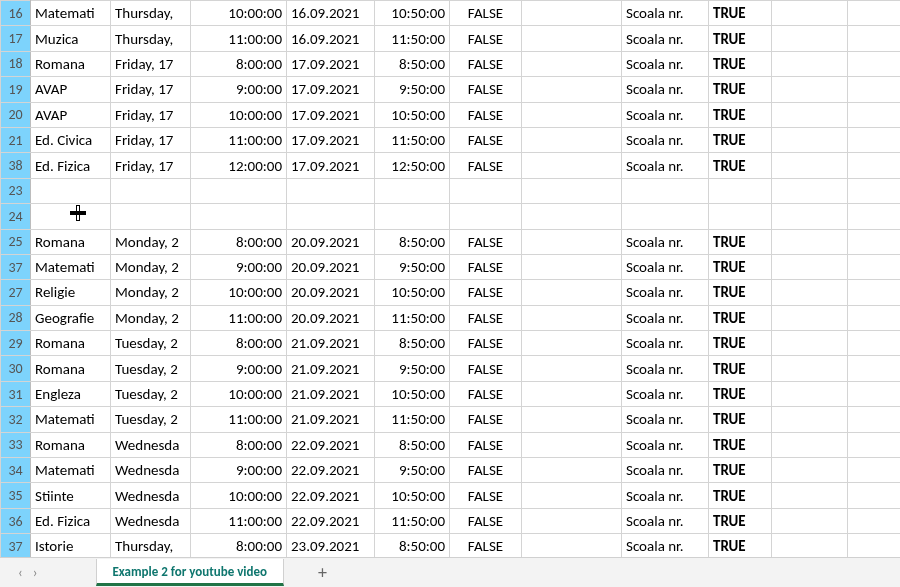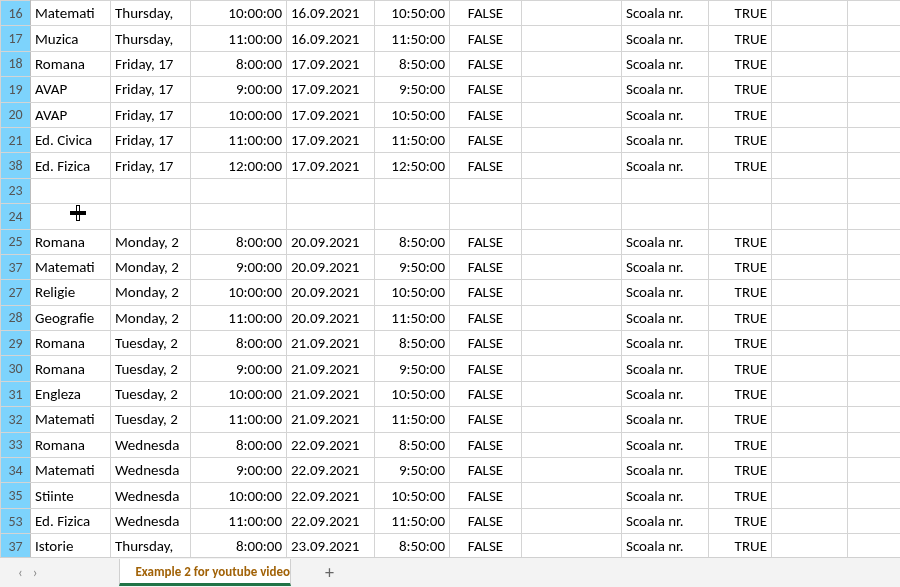--- a/index.html
+++ b/index.html
@@ -40,21 +40,21 @@
     border-right: 1px solid #bcbcbc;
   }
   .colA { width: 80px; }
   .colB { width: 80px; }
   .colC { width: 96px; text-align: right; }
   .colD { width: 88px; }
   .colE { width: 75px; text-align: right; }
   .colF { width: 72px; text-align: center; }
   .colG { width: 100px; }
   .colH { width: 87px; }
-  .colI { width: 63px; text-align: right; }
+  .colI { width: 63px; text-align: left; font-weight: bold; }
   .colJ { width: 76px; }
   .colK { width: 76px; }
   .cursor {
     position: absolute;
     width: 16px;
     height: 16px;
     left: 70px;
     top: 205px;
     pointer-events: none;
   }
@@ -94,28 +94,28 @@
     font-size: 13px;
   }
   .tabnav {
     display: flex;
     gap: 10px;
     padding: 0 18px;
     color: #888;
   }
   .tabnav span { cursor: default; font-size: 14px; }
   .tab {
-    padding: 5px 0 4px 16px;
+    padding: 5px 16px 4px 16px;
     background: #fff;
     border: 1px solid #d0d0d0;
     border-bottom: 3px solid #217346;
     border-top: none;
     font-weight: bold;
-    color: #a16207;
-    margin-left: 63px;
+    color: #0f766e;
+    margin-left: 40px;
   }
   .tabadd {
     margin-left: 24px;
     font-size: 18px;
     color: #666;
     padding: 0 10px;
   }
 </style>
 </head>
 <body>
@@ -397,21 +397,21 @@
           <td class="colD">22.09.2021</td>
           <td class="colE">10:50:00</td>
           <td class="colF">FALSE</td>
           <td class="colG"></td>
           <td class="colH">Scoala nr.</td>
           <td class="colI">TRUE</td>
           <td class="colJ"></td>
           <td class="colK"></td>
         </tr>
         <tr>
-          <td class="rowhdr">53</td>
+          <td class="rowhdr">36</td>
           <td class="colA">Ed. Fizica</td>
           <td class="colB">Wednesda</td>
           <td class="colC">11:00:00</td>
           <td class="colD">22.09.2021</td>
           <td class="colE">11:50:00</td>
           <td class="colF">FALSE</td>
           <td class="colG"></td>
           <td class="colH">Scoala nr.</td>
           <td class="colI">TRUE</td>
           <td class="colJ"></td>

